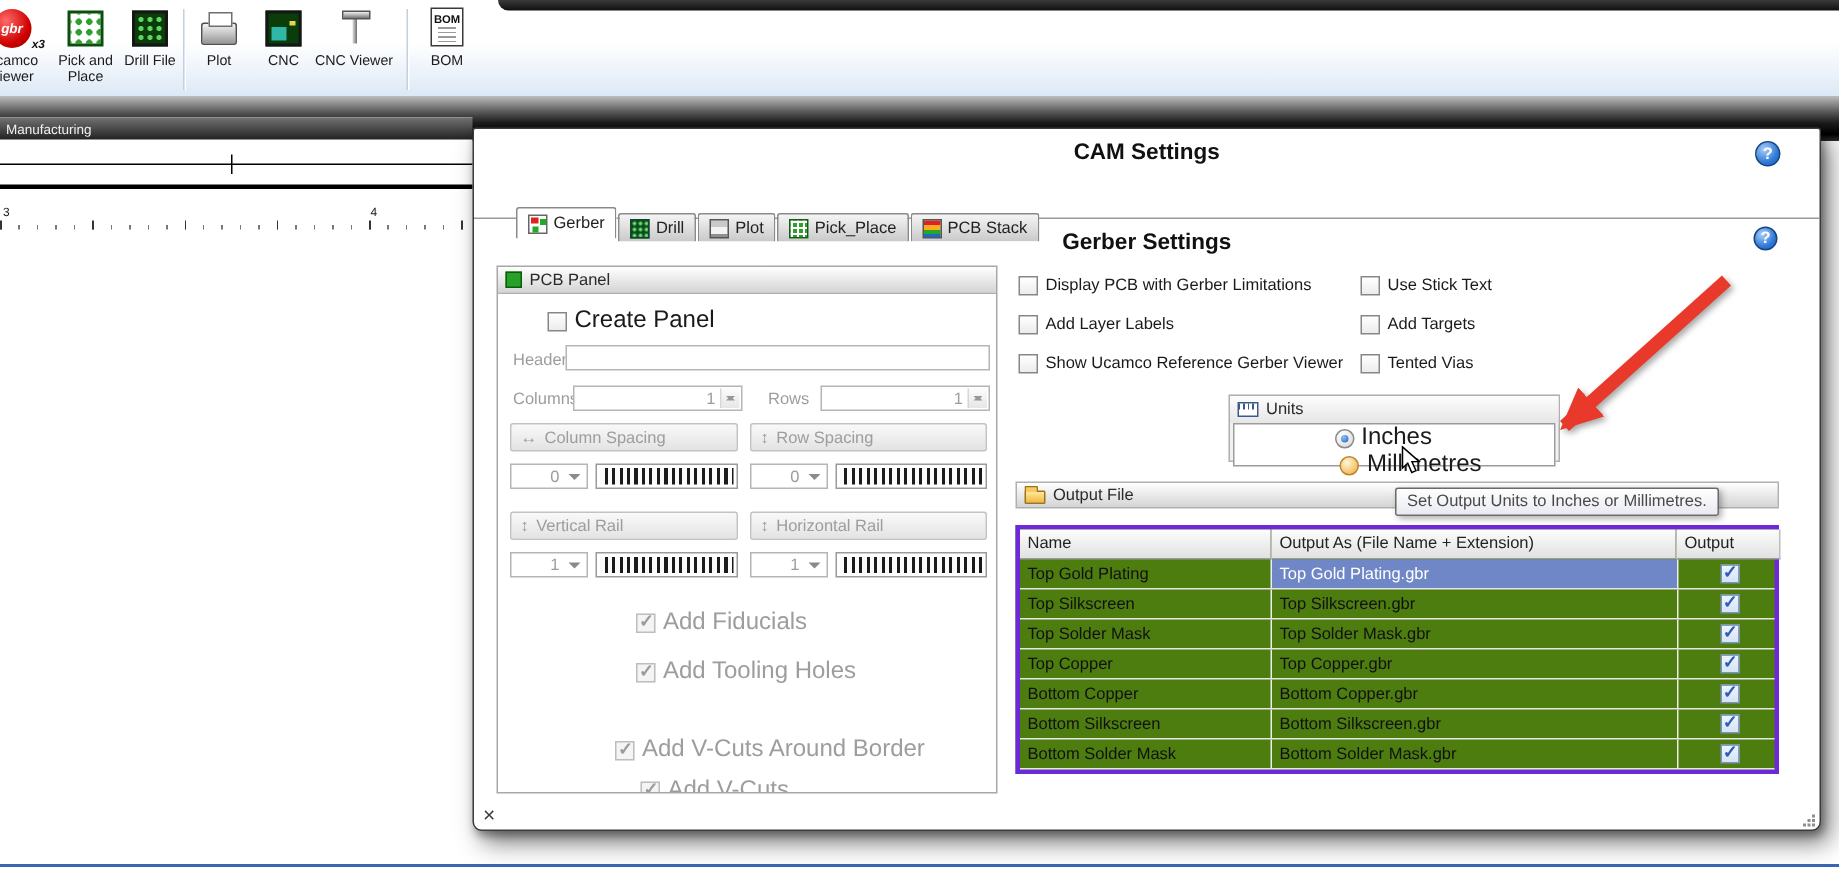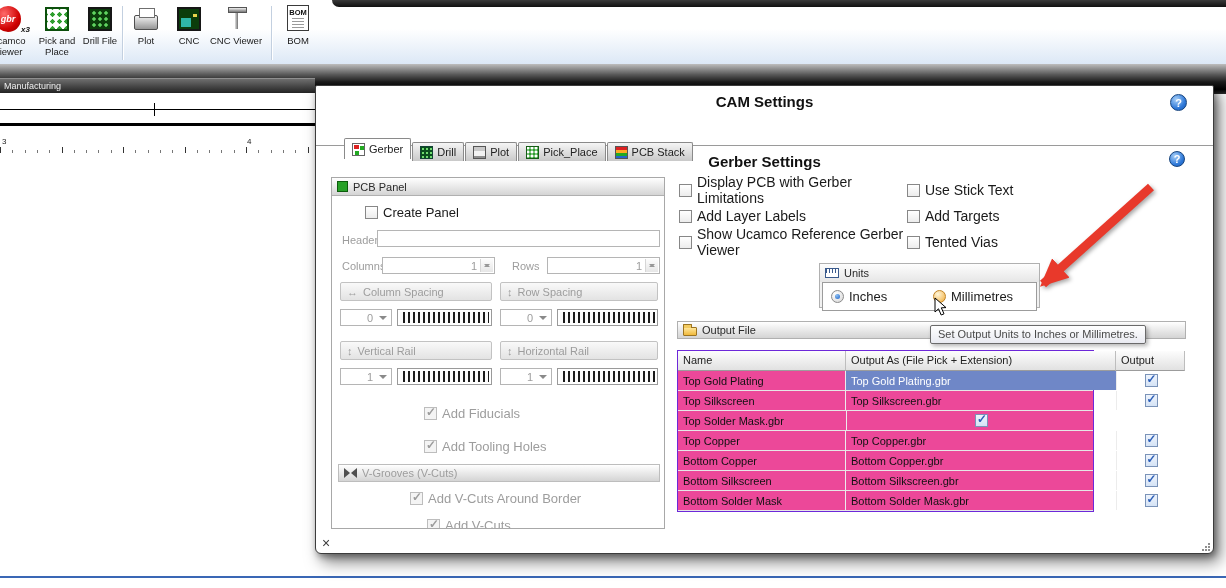--- a/index.html
+++ b/index.html
@@ -132,21 +132,21 @@
   .cb.checked::after { content:"✓"; position:absolute; left:1px; top:-3px; font-size:12px; font-weight:bold; color:#3f3f3f; }
   .cb.dis { border-color:#bdbdbd; background:#f4f4f4; }
   .cb.dis.checked::after { color:#9c9c9c; }
   .table-cb { border-color:#7a93b8; background:linear-gradient(#eef4fc,#d5e3f6); }
   .table-cb.checked::after { color:#2d5fb8; }
   .radio { width:13px; height:13px; border-radius:50%; border:1px solid #8a8a8a;
     background:radial-gradient(circle at 35% 30%, #fff, #d6d6d6); position:relative; flex-shrink:0; }
   .radio.selected::after { content:""; position:absolute; inset:3px; border-radius:50%;
     background:radial-gradient(circle at 35% 30%, #8cc0f2, #1e62c8); }
   .radio.hover { background:radial-gradient(circle at 35% 30%, #fff6da, #f0ab38); border-color:#c08428; }
-  .check-row, .radio-item { display:flex; align-items:center; gap:5px; font-size:13px; color:#1a1a1a; cursor:default; }
+  .check-row, .radio-item { display:flex; align-items:center; gap:5px; font-size:16px; color:#1a1a1a; cursor:default; }
   .gray { color:#9d9d9d; }
   .dbtn { position:absolute; display:flex; align-items:center; gap:5px; padding-left:6px; height:19px;
     background:linear-gradient(#f9f9f9,#e3e3e3); border:1px solid #c2c2c2; border-radius:2px;
     color:#9d9d9d; font-size:11px; }
   .dbtn .ic { font-size:11px; color:#9d9d9d; }
   .spin, .combo { position:absolute; height:17px; border:1px solid #b5b5b5; background:#fff;
     color:#9d9d9d; font-size:11px; display:flex; align-items:center; justify-content:flex-end; }
   .spin { padding-right:17px; }
   .spin .arrows { position:absolute; right:1px; top:1px; bottom:1px; width:13px;
     border-left:1px solid #d6d6d6; background:linear-gradient(#fcfcfc,#e6e6e6); }
@@ -164,34 +164,34 @@
 
   
   .pcb-group { position:absolute; left:15px; top:91px; width:334px; height:352px;
     border:1px solid #a8a8a8; overflow:hidden; background:#fff; }
   .pcb-group .lbl { position:absolute; font-size:11px; }
   .subhead { position:absolute; left:6px; width:322px; border:1px solid #bdbdbd; }
 
   
   .options-grid { position:absolute; left:363px; top:96px; width:505px;
     display:grid; grid-template-columns:228px 1fr; row-gap:10px; }
-  .opt { display:flex; align-items:center; gap:5px; font-size:14px; color:#1a1a1a; height:16px; cursor:pointer; }
+  .opt { display:flex; align-items:center; gap:5px; font-size:11px; color:#1a1a1a; height:16px; cursor:pointer; }
 
   
   .units-group { position:absolute; left:503px; top:177px; width:221px; height:45px;
     border:1px solid #b0b0b0; background:#f1f1f1;text-align:center; }
   .units-body { margin:0 2px 2px 2px; height:29px; background:#fff; border:1px solid #9c9c9c;
-    display:flex; align-items:center; padding-left:8px; }
+    display:flex; align-items:center; padding-left:22px;flex-direction:column; }
   .units-body > div:nth-of-type(1){ width:102px; }
   .radio-item { cursor:pointer; }
 
   
   .of-group { position:absolute; left:361px; top:235px; width:509px; }
   .of-group .ghead { border:1px solid #b0b0b0; }
-  .of-table { position:absolute; left:0; top:29px; width:417px; border:1px solid #6d28d9; background:#ec4899; }
+  .of-table { position:absolute; left:0; top:29px; width:509px; border:3px solid #6d28d9; background:#4d7c0f; }
   .of-header, .of-row { display:grid; grid-template-columns:168px 270px 69px; height:20px; }
   .of-hcell { background:linear-gradient(#fdfdfd,#e1e1e1); border-right:1px solid #bdbdbd;
     border-bottom:1px solid #9c9c9c; font-size:11px; color:#222; padding:3px 0 0 5px;
     white-space:nowrap; overflow:hidden; cursor:pointer; }
   .of-row { border-bottom:1px solid #e6e6e6; cursor:pointer; }
   .of-cell { font-size:11px; color:#111; padding:4px 0 0 5px; white-space:nowrap; overflow:hidden; }
   .of-cell.name { border-right:1px solid #ececec; }
   .of-cell.out.selected { background:#6f87c7; color:#fff; }
   .of-cell.chk { display:flex; align-items:center; justify-content:center; padding:0; border-left:1px solid #ececec; }
 
@@ -354,24 +354,20 @@
 
       <div class="check-row gray" style="position:absolute;left:92px;top:228px">
         <span class="cb dis checked"></span>
         <span>Add Fiducials</span>
       </div>
       <div class="check-row gray" style="position:absolute;left:92px;top:261px">
         <span class="cb dis checked"></span>
         <span>Add Tooling Holes</span>
       </div>
 
-      <div class="ghead subhead" style="top:286px">
-        <span class="vg-ic"></span>
-        <span class="gray">V-Grooves (V-Cuts)</span>
-      </div>
 
       <div class="check-row gray" style="position:absolute;left:78px;top:313px">
         <span class="cb dis checked"></span>
         <span>Add V-Cuts Around Border</span>
       </div>
       <div class="check-row gray" style="position:absolute;left:95px;top:340px">
         <span class="cb dis checked"></span>
         <span>Add V-Cuts</span>
       </div>
     </div>
@@ -424,40 +420,41 @@
 
     <div class="of-group">
       <div class="ghead">
         <span class="folder-ic"></span>
         <span>Output File</span>
       </div>
       <div class="of-table">
         <div class="of-header">
 
         <div class="of-hcell">Name</div>
-            <div class="of-hcell">Output As (File Pick + Extension)</div>
+            <div class="of-hcell">Output As (File Name + Extension)</div>
             <div class="of-hcell">Output</div>
           </div>
         <div class="of-body">
 
         <div class="of-row">
               <div class="of-cell name">Top Gold Plating</div>
               <div class="of-cell out selected">Top Gold Plating.gbr</div>
               <div class="of-cell chk">
                 <span class="cb table-cb checked"></span>
               </div>
             </div>
             <div class="of-row">
               <div class="of-cell name">Top Silkscreen</div>
               <div class="of-cell out">Top Silkscreen.gbr</div>
               <div class="of-cell chk">
                 <span class="cb table-cb checked"></span>
               </div>
             </div>
             <div class="of-row">
+              <div class="of-cell name">Top Solder Mask</div>
               <div class="of-cell out">Top Solder Mask.gbr</div>
               <div class="of-cell chk">
                 <span class="cb table-cb checked"></span>
               </div>
             </div>
             <div class="of-row">
               <div class="of-cell name">Top Copper</div>
               <div class="of-cell out">Top Copper.gbr</div>
               <div class="of-cell chk">
                 <span class="cb table-cb checked"></span>

